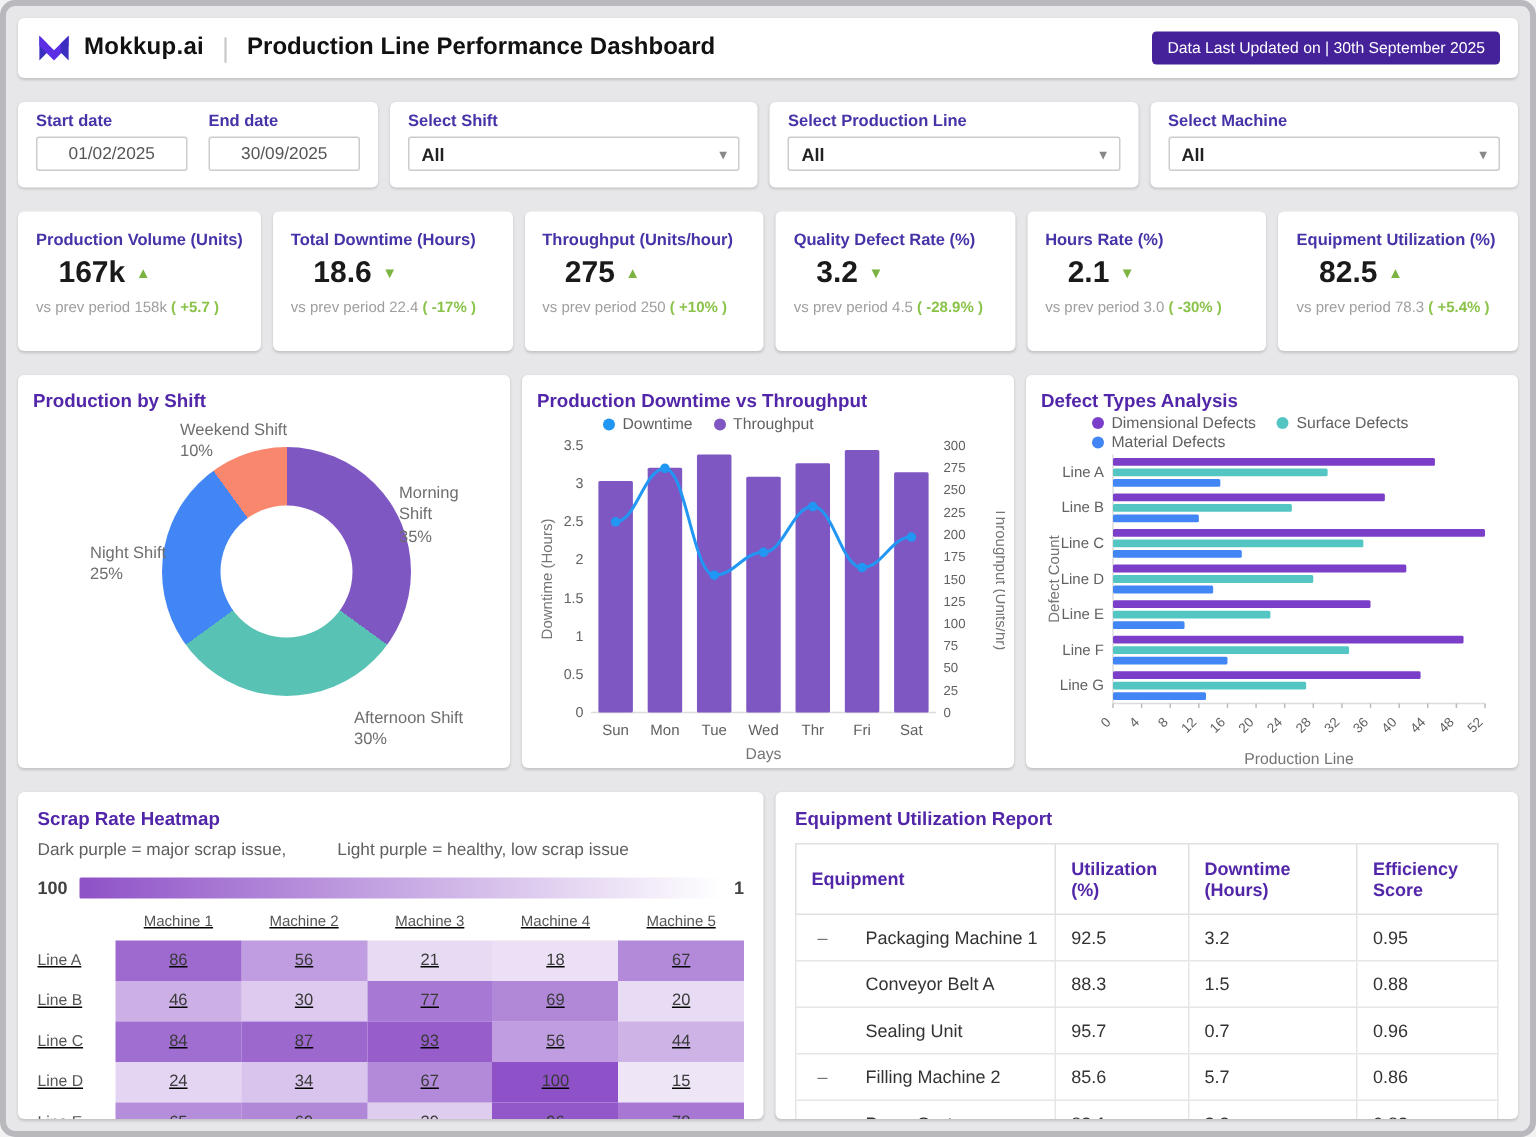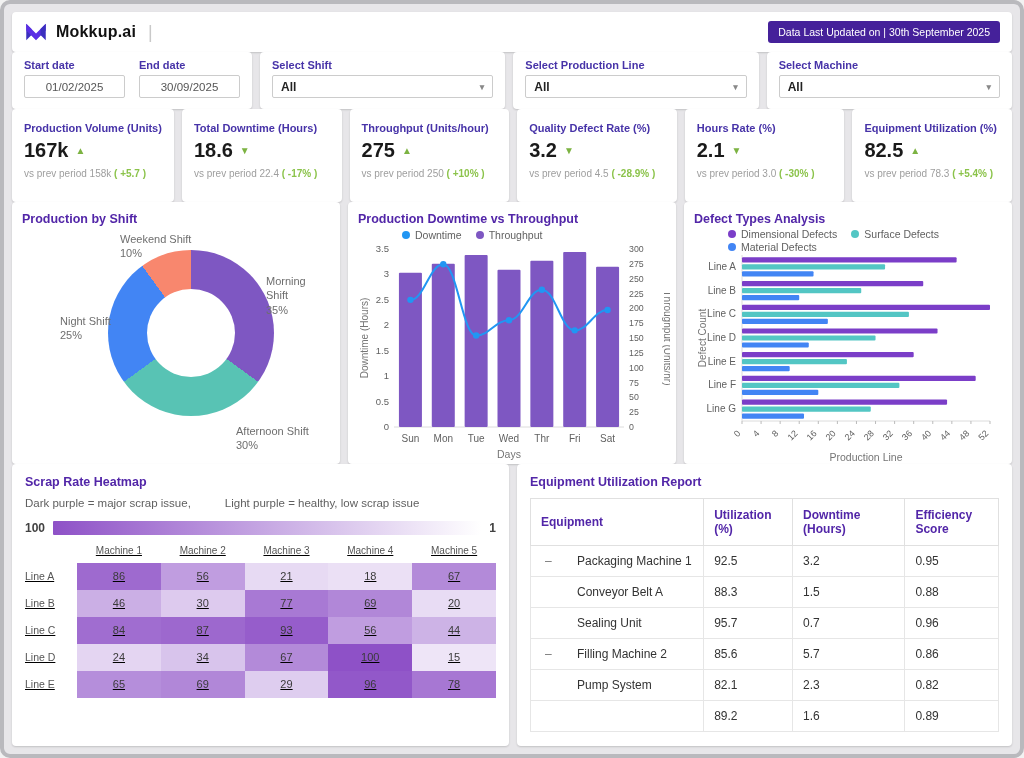--- a/index.html
+++ b/index.html
@@ -1,18 +1,18 @@
 <!DOCTYPE html>
 <html><head>
 <meta charset="utf-8">
 <style>
   * { box-sizing: border-box; margin: 0; padding: 0; }
   html,body { width:1024px; height:758px; background:#f2f2f2; font-family:"Liberation Sans", sans-serif; }
   .board { width:1024px; height:758px; border:4px solid #b9b9bd; border-radius:10px; background:#e7e6e9;
-           padding:8px; display:flex; flex-direction:column; gap:0; overflow:hidden; }
+           padding:8px; display:flex; flex-direction:column; gap:16px; overflow:hidden; }
   .card { background:#fff; border-radius:4px; box-shadow:0 1px 2px rgba(0,0,0,.16); }
 
   
   .hdr { height:40px; display:flex; align-items:center; padding:0 12px; gap:8px; flex:0 0 auto; }
   .brand { font-size:16px; font-weight:bold; color:#111; letter-spacing:.2px; }
   .hdr-divider { color:#c9c9c9; font-size:18px; font-weight:300; margin:0 4px; }
   .page-title { font-size:16px; font-weight:bold; color:#111; }
   .hdr-spacer { flex:1; }
   .badge { background:#45219A; color:#fff; font-size:10.5px; padding:5px 10px; border-radius:3px; }
 
@@ -25,21 +25,21 @@
   .date-input { width:100%; height:23px; border:1px solid #ccc; border-radius:2px; font-size:11.5px; color:#555;
                 text-align:center; font-family:inherit; background:#fff; }
   .selectbox { height:23px; border:1px solid #ccc; border-radius:2px; display:flex; align-items:center;
                padding:0 8px; font-size:12px; font-weight:bold; color:#222; cursor:pointer; }
   .selectbox .caret { margin-left:auto; color:#888; font-size:9px; }
 
   
   .kpis { display:grid; grid-template-columns:repeat(6,1fr); gap:8px; height:93px; flex:0 0 auto; }
   .kpi { padding:13px 12px; }
   .kpi-label { color:#4733A8; font-size:11px; font-weight:bold; margin-bottom:5px; white-space:nowrap; }
-  .kpi-value-row { display:flex; align-items:center; gap:7px; margin-bottom:6px; }
+  .kpi-value-row { display:flex; align-items:center; gap:7px; margin-bottom:6px;margin-left:15px; }
   .kpi-value { font-size:20px; font-weight:bold; color:#1a1a1a; }
   .trend { font-size:10px; color:#7CB342; }
   .kpi-sub { font-size:10px; color:#9e9e9e; white-space:nowrap; }
   .kpi-delta { color:#8BC34A; font-weight:bold; }
 
   
   .charts { display:grid; grid-template-columns:repeat(3,1fr); gap:8px; height:262px; flex:0 0 auto; }
   .chart-card { padding:10px 10px 6px; display:flex; flex-direction:column; overflow:hidden; }
   .chart-title { color:#5226A8; font-size:12.5px; font-weight:bold; }
 
@@ -90,20 +90,21 @@
   <div class="card hdr">
     <span style="display:inline-flex;">
       <svg width="24" height="24" viewBox="0 0 32 32">
         <polygon points="3,5 3,27 10,20 10,12" fill="#3B2FBF"></polygon>
         <polygon points="3,5 16,18 29,5 29,14 16,27 3,14" fill="#5B2EE5"></polygon>
         <polygon points="29,5 29,27 22,20 22,12" fill="#3B2FBF"></polygon>
       </svg>
     </span>
     <span class="brand">Mokkup.ai</span>
     <span class="hdr-divider">|</span>
+    <span class="page-title">Production Line Performance Dashboard</span>
     <span class="hdr-spacer"></span>
     <span class="badge">Data Last Updated on | 30th September 2025</span>
   </div>
 
   <div class="filters">
     <div class="card fcard">
       <div class="dates">
         <div>
           <div class="flabel">Start date</div>
           <input class="date-input" readonly="" value="01/02/2025" style="">

